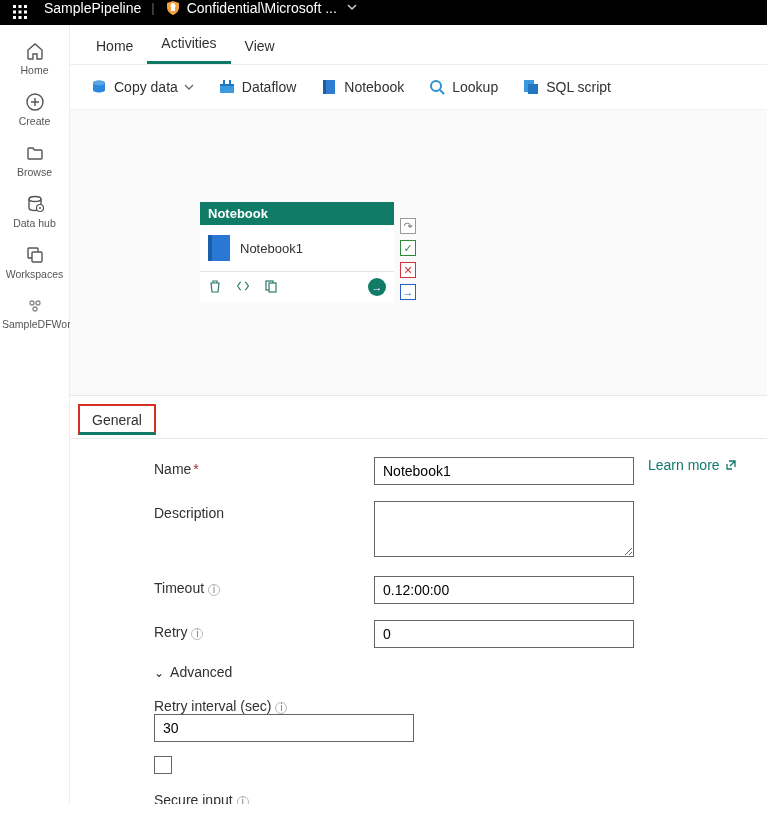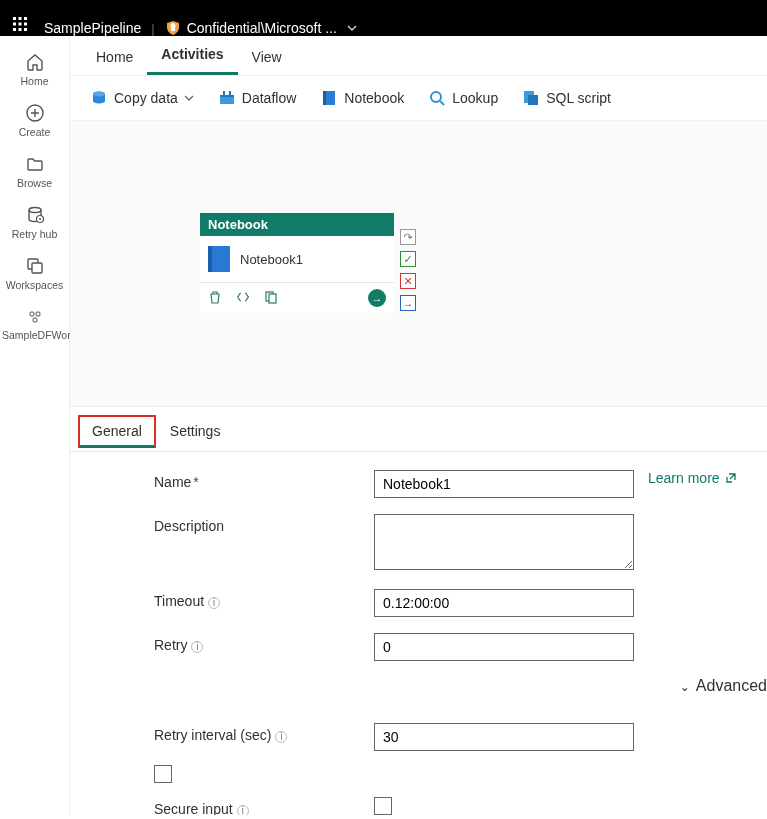--- a/index.html
+++ b/index.html
@@ -1,36 +1,36 @@
 <!DOCTYPE html>
 <html><head>
 <meta charset="utf-8">
 <style>
 * { box-sizing: border-box; margin: 0; padding: 0; font-family: "Segoe UI", sans-serif; }
 body { background: #fff; font-size: 13px; color: #323130; overflow: hidden; }
 
-.topbar { height: 36px; background: #000; color: #fff; display: flex; align-items: flex-end; padding: 0 8px; }
+.topbar { height: 25px; background: #000; color: #fff; display: flex; align-items: flex-start; padding: 0 8px; }
 .topbar .waffle { width: 24px; height: 24px; display:flex; align-items:center; justify-content:center; margin-right:12px;}
 .topbar .pipe { margin: 0 10px; color: #666; }
 .topbar .title { font-size: 14px; }
 .topbar .shield { margin-right:6px; display:inline-flex; vertical-align:middle;}
 .topbar .chev { margin-left:10px; color:#999; }
 
 .layout { display: flex; height: calc(100vh - 40px); }
 
 .sidebar { width: 70px; background:#fff; border-right:1px solid #eee; display:flex; flex-direction:column; align-items:center; padding-top:8px; }
 .side-item { width:100%; text-align:center; padding:8px 2px; font-size:10.5px; color:#555; cursor:pointer;}
 .side-item svg { display:block; margin:0 auto 3px;}
 .side-item.multi { line-height:1.1; }
 
 .main { flex:1; display:flex; flex-direction:column; }
 
 .tabs { display:flex; border-bottom:1px solid #eee; padding:0 12px; height:42px; align-items:flex-end;}
 .tab { padding:10px 14px; font-size:14px; color:#323130; cursor:pointer; }
-.tab.active { border-bottom:3px solid #117865; color:#323130; font-weight:700;}
+.tab.active { border-bottom:3px solid #117865; color:#323130; font-weight:400;}
 
 .toolbar { display:flex; padding:8px 10px; border-bottom:1px solid #f1f1f1; height:46px; gap:4px;}
 .tool { display:flex; align-items:center; padding:5px 10px; font-size:14px; color:#323130; cursor:pointer; gap:6px;}
 .tool svg { flex-shrink:0;}
 
 .canvas { flex:0 0 285px; background:#fafafa; position:relative; }
 
 .node { position:absolute; left:130px; top:92px; width:194px; background:#fff; }
 .node-head { background:#107c67; color:#fff; padding:4px 8px; font-size:13px; font-weight:600;}
 .node-body { display:flex; align-items:center; padding:10px 8px;}
@@ -49,29 +49,29 @@
 
 .panel { border-top:1px solid #e8e8e8; padding:0; }
 
 .ptabs { display:flex; padding:8px 8px 4px 8px; border-bottom:1px solid #e8e8e8;}
 .ptab { padding:8px 14px; font-size:14px; cursor:pointer; }
 .ptab.active { border-bottom:3px solid #117865; }
 .ptab-highlight { border:2px solid #d93025; padding:6px 12px 4px; margin-bottom:-1px;}
 
 .form { padding:18px 0 18px 4px; }
 .row { display:flex; align-items:flex-start; margin-bottom:16px; padding-left:80px;}
-.row.tight { margin-bottom:14px;}
+.row.tight { margin-bottom:14px;flex-direction:column;}
 .label { width:220px; font-size:14px; color:#323130; padding-top:4px;}
 .label .req { color:#a4262c; margin-left:2px;}
 .label .info { color:#888; margin-left:4px; font-size:11px; border:1px solid #bbb; border-radius:50%; display:inline-flex; width:12px; height:12px; align-items:center; justify-content:center; line-height:1;}
 .control input[type=text] { width:260px; height:28px; padding:2px 8px; border:1px solid #666; font-size:14px;}
 .control textarea { width:260px; height:56px; padding:4px 8px; border:1px solid #666; font-size:14px; resize:both;}
 .control .cb { width:18px; height:18px; border:1px solid #666; background:#fff;}
 .learn { margin-left:14px; color:#0f7a6b; font-size:14px; text-decoration:none; display:inline-flex; align-items:center; gap:5px;}
-.adv { padding-left:80px; margin:6px 0 28px; font-size:16px; cursor:pointer;text-align:right;}
+.adv { padding-left:80px; margin:6px 0 14px; font-size:14px; cursor:pointer;}
 .adv::before { content:"⌄"; display:inline-block; transform:rotate(0deg); margin-right:6px; font-size:12px;}
 </style>
 </head>
 <body>
 
 <div class="topbar">
   <div class="waffle">
     <svg width="14" height="14" viewBox="0 0 14 14">
         <g fill="#fff">
           <rect width="3" height="3"></rect>
@@ -124,21 +124,21 @@
         </svg>
       <span>Browse</span>
     </div>
     <div class="side-item">
       <svg width="20" height="20" viewBox="0 0 20 20">
           <ellipse cx="10" cy="5" rx="6" ry="2.5" fill="none" stroke="#555" stroke-width="1.4"></ellipse>
           <path d="M4 5v9c0 1.4 2.7 2.5 6 2.5s6-1.1 6-2.5V5" fill="none" stroke="#555" stroke-width="1.4"></path>
           <circle cx="15" cy="14" r="3.5" fill="#fff" stroke="#555" stroke-width="1.2"></circle>
           <circle cx="15" cy="14" r="1" fill="#555"></circle>
         </svg>
-      <span>Retry hub</span>
+      <span>Data hub</span>
     </div>
     <div class="side-item">
       <svg width="20" height="20" viewBox="0 0 20 20">
           <rect x="3" y="3" width="10" height="10" rx="1" fill="none" stroke="#555" stroke-width="1.4"></rect>
           <rect x="7" y="7" width="10" height="10" rx="1" fill="#fff" stroke="#555" stroke-width="1.4"></rect>
         </svg>
       <span>Workspaces</span>
     </div>
     <div class="side-item multi">
       <svg width="20" height="20" viewBox="0 0 20 20">
@@ -227,21 +227,20 @@
         <div class="handle gray">↷</div>
         <div class="handle green">✓</div>
         <div class="handle red">✕</div>
         <div class="handle blue">→</div>
       </div>
     </div>
 
     <div class="panel">
       <div class="ptabs">
         <div class="ptab active ptab-highlight">General</div>
-        <div class="ptab">Settings</div>
       </div>
       <div class="form">
         <div class="row">
           <div class="label"><span>Name</span><span class="req">*</span></div>
           <div class="control"><input type="text" value="Notebook1" style=""></div>
           <a class="learn" href="#">
               <span>Learn more</span>
               <svg width="12" height="12" viewBox="0 0 12 12">
                 <path d="M4 2h6v6M10 2L5 7M2 5v5h5" fill="none" stroke="#0f7a6b" stroke-width="1.3"></path>
               </svg>

